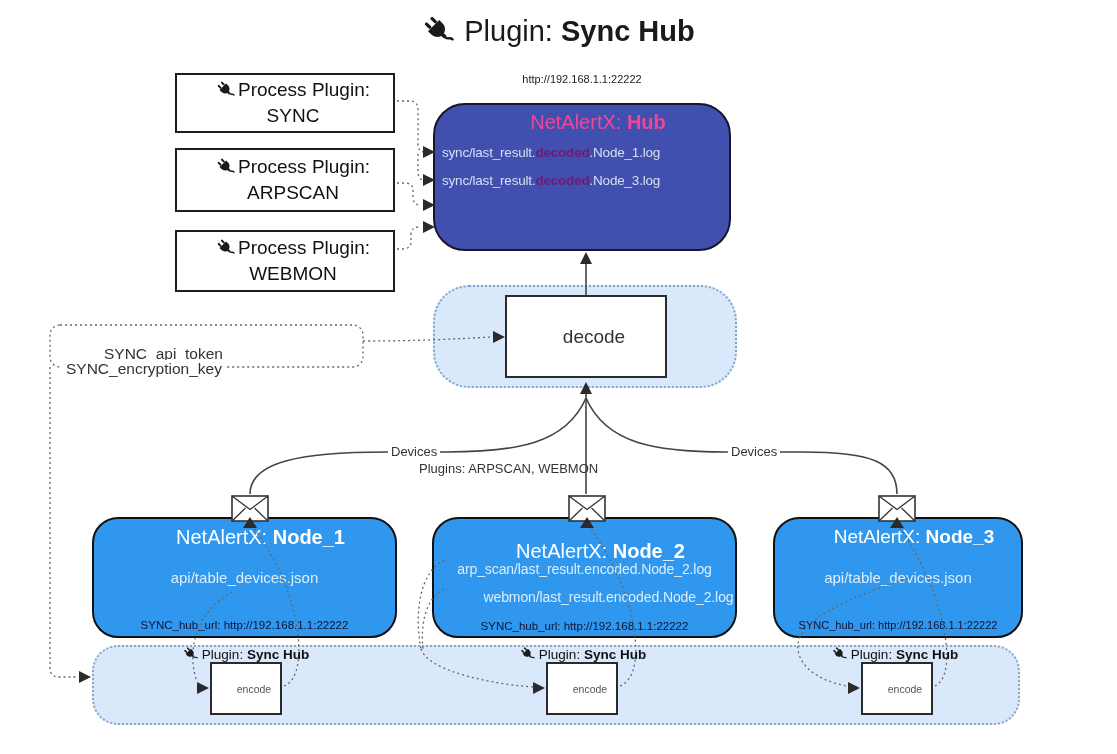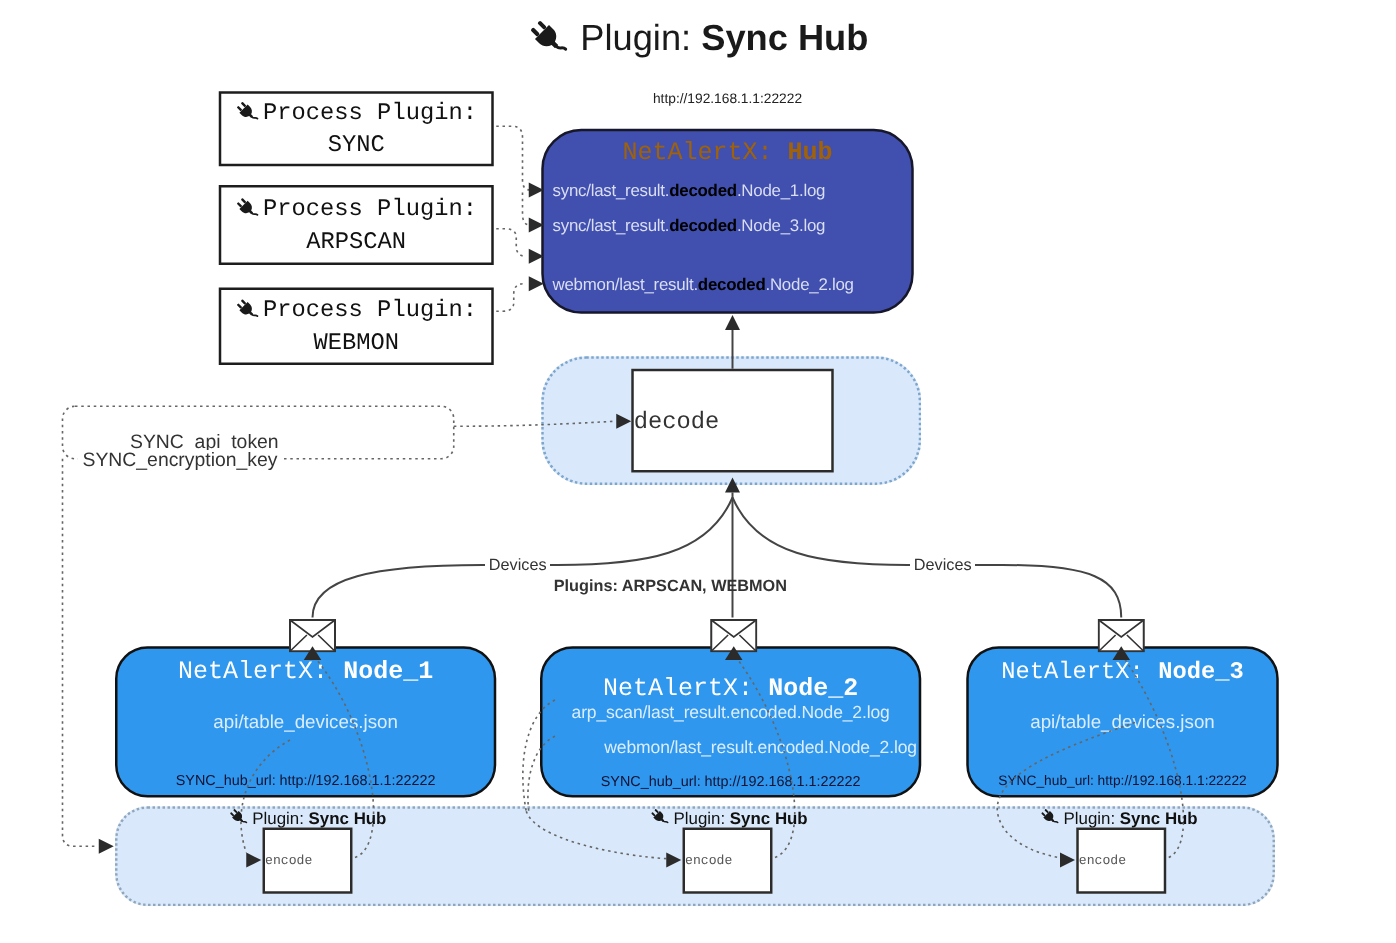--- a/index.html
+++ b/index.html
@@ -1,38 +1,38 @@
 <!DOCTYPE html>
 <html style="--hub-fill: #4150af; --node-fill: #2f97ee; --panel-fill: #d9e9fb; --line: #444444;"><head>
 <meta charset="utf-8">
 <style>
   html,body{margin:0;padding:0;background:#fff;}
   #canvas{position:relative;width:1117px;height:748px;background:#fff;
           font-family:"Liberation Sans",sans-serif;overflow:hidden;border-radius:27px;}
   .abs{position:absolute;}
-  .mono{font-family:Liberation Mono, monospace;}
+  .mono{font-family:Liberation Sans, sans-serif;padding-left:16px;}
   
   .title{left:0;top:14px;width:1117px;display:flex;align-items:center;justify-content:center;
          gap:8px;font-size:29px;color:#1a1a1a;}
   .title b{font-weight:bold;}
   
   .hub-url{left:433px;top:73px;width:298px;text-align:center;font-size:11px;color:#222;}
   .hub{left:433px;top:103px;width:298px;height:148px;border-radius:32px;
        background:var(--hub-fill,#4150af);border:2px solid #17172b;box-sizing:border-box;z-index:2;}
-  .hub-title{left:433px;top:111px;width:298px;text-align:center;font-size:20px;color:#a16207;z-index:3;}
+  .hub-title{left:433px;top:111px;width:298px;text-align:center;font-size:20px;color:#ec4899;z-index:3;}
   .hub-line{left:442px;width:289px;font-size:13.5px;color:#d9def2;letter-spacing:-0.2px;z-index:3;white-space:nowrap;}
-  .hub-line b{color:#000000;}
+  .hub-line b{color:#701a75;}
   
   .pbox{background:#fff;border:2px solid #1d1d1d;box-sizing:border-box;display:flex;flex-direction:column;
         align-items:center;justify-content:center;font-size:19px;color:#111;z-index:2;}
   .pbox .row{display:flex;align-items:center;gap:2px;line-height:26px;}
   
   .panel{background:var(--panel-fill,#d9e9fb);border:2px dotted #8fa6bd;box-sizing:border-box;z-index:1;}
   .wbox{background:#fff;border:2px solid #2b2b2b;box-sizing:border-box;display:flex;align-items:center;
-        justify-content:flex-start;color:#333;z-index:3;}
+        justify-content:center;color:#333;z-index:3;}
   
   .lbl{font-size:13px;color:#333;background:#fff;padding:0 3px;z-index:6;white-space:nowrap;}
   .tok{font-size:15.5px;color:#333;background:#fff;padding:0 4px;z-index:6;white-space:nowrap;}
   
   .node{border-radius:26px;background:var(--node-fill,#2f97ee);border:2px solid #111;box-sizing:border-box;z-index:2;}
   .node-title{text-align:center;font-size:20px;color:#ffffff;z-index:3;white-space:nowrap;}
   .node-line{text-align:center;color:#dcedfc;z-index:3;white-space:nowrap;}
   .node-footer{text-align:center;font-size:11.5px;color:#121232;z-index:3;white-space:nowrap;}
   
   .bar-lbl{display:flex;align-items:center;gap:3px;font-size:13.5px;color:#111;z-index:6;
@@ -69,21 +69,20 @@
         <use href="#plug"></use>
       </svg>
     <span><span>Plugin: </span><b>Sync Hub</b></span>
   </div>
 
   <div class="abs hub-url">http://192.168.1.1:22222</div>
   <div class="abs hub"></div>
   <div class="abs hub-title mono"><span>NetAlertX: </span><b>Hub</b></div>
   <div class="abs hub-line" style="top:145px;"><span>sync/last_result.</span><b>decoded</b><span>.Node_1.log</span></div>
   <div class="abs hub-line" style="top:173px;"><span>sync/last_result.</span><b>decoded</b><span>.Node_3.log</span></div>
-  <div class="abs hub-line" style="top:220px;"><span>webmon/last_result.</span><b>decoded</b><span>.Node_2.log</span></div>
 
   <div class="abs pbox mono" style="left:175px;top:73px;width:220px;height:60px;">
     <div class="row">
         <svg width="20" height="20" class="plug">
           <use href="#plug"></use>
         </svg>
         <span>Process Plugin:</span>
       </div>
     <div class="row">
         <span>SYNC</span>
@@ -115,21 +114,21 @@
   <div class="abs panel" style="left:433px;top:285px;width:304px;height:103px;border-radius:36px;border-color:#7ea6cc;"></div>
   <div class="abs wbox mono" style="left:505px;top:295px;width:162px;height:83px;font-size:19px;">
       <span>decode</span>
     </div>
 
   <div class="abs tok" style="left:100px;top:317px;margin-top:28px;">SYNC_api_token</div>
   <div class="abs tok" style="left:62px;top:360px;">SYNC_encryption_key</div>
 
   <div class="abs lbl" style="left:388px;top:444px;">Devices</div>
   <div class="abs lbl" style="left:728px;top:444px;">Devices</div>
-  <div class="abs lbl" style="left:440px;top:461px;background:transparent;font-weight:bold;">Plugins: ARPSCAN, WEBMON</div>
+  <div class="abs lbl" style="left:416px;top:461px;background:transparent;">Plugins: ARPSCAN, WEBMON</div>
 
   <div class="abs node" style="left:92px;top:517px;width:305px;height:121px;"></div>
   <div class="abs node-title mono" style="left:92px;top:526px;width:305px;"><span>NetAlertX: </span><b>Node_1</b></div>
   <div class="abs node-line" style="left:92px;top:569px;width:305px;font-size:15px;">api/table_devices.json</div>
   <div class="abs node-footer" style="left:92px;top:619px;width:305px;">SYNC_hub_url: http://192.168.1.1:22222</div>
 
   <div class="abs node" style="left:432px;top:517px;width:305px;height:121px;"></div>
   <div class="abs node-title mono" style="left:432px;top:524px;width:305px;margin-top:16px;"><span>NetAlertX: </span><b>Node_2</b></div>
   <div class="abs node-line" style="left:432px;top:561px;width:305px;font-size:14px;letter-spacing:-0.1px;">arp_scan/last_result.encoded.Node_2.log</div>
   <div class="abs node-line" style="left:432px;top:589px;width:305px;font-size:14px;letter-spacing:-0.1px;padding-left:24px;">webmon/last_result.encoded.Node_2.log</div>

